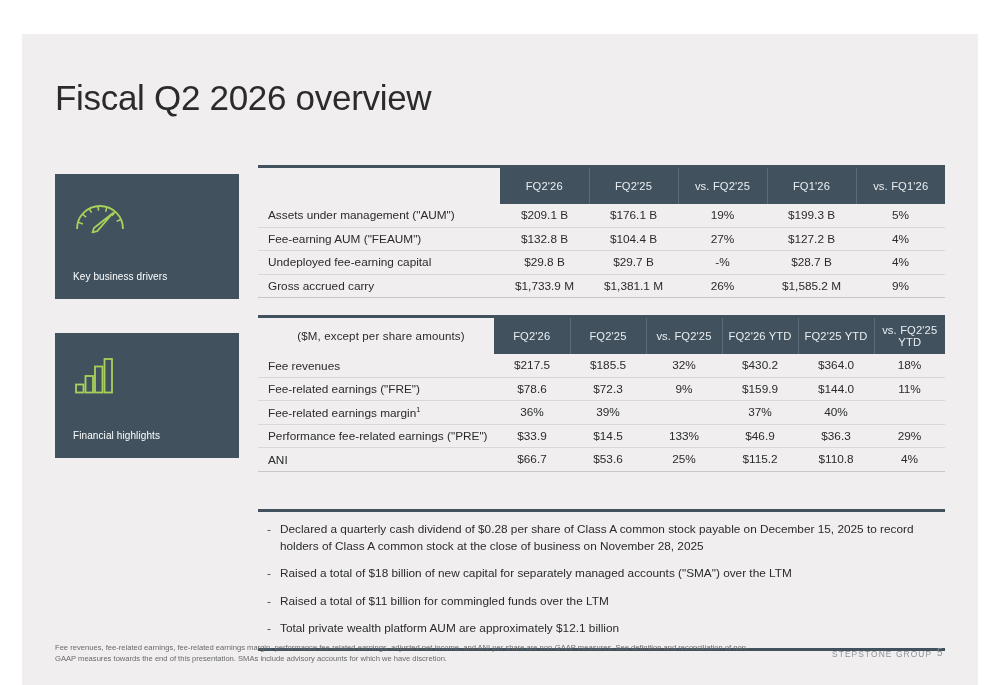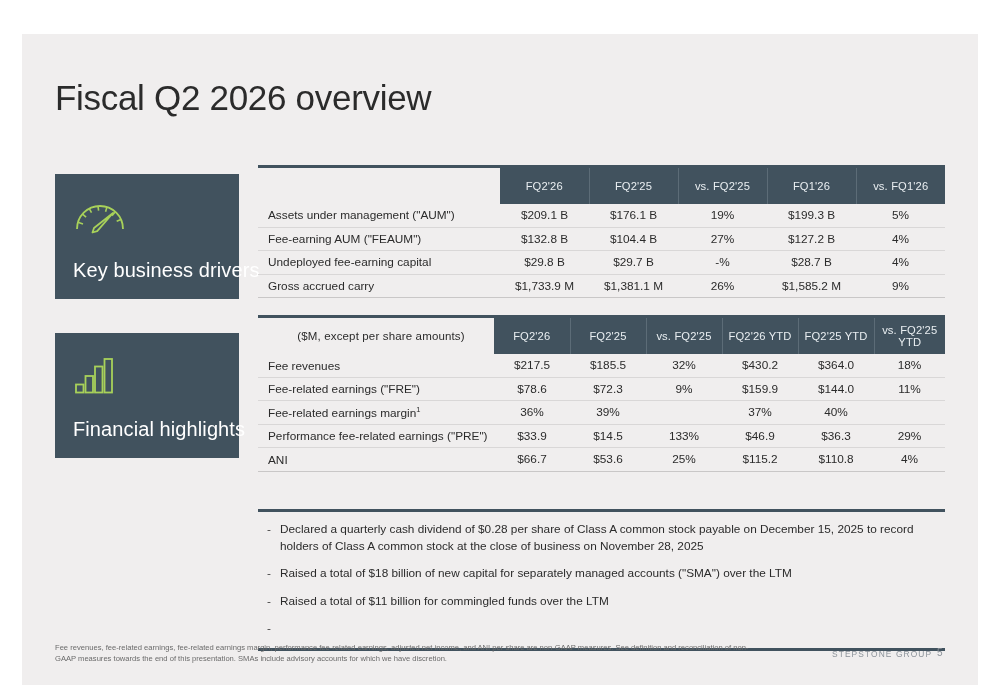--- a/index.html
+++ b/index.html
@@ -51,21 +51,21 @@
     position: absolute;
     left: 17px;
     top: 17px;
     width: 56px;
     height: 48px;
   }
   .card-label {
     position: absolute;
     left: 18px;
     bottom: 17px;
-    font-size: 20px;
+    font-size: 10px;
     font-weight: 400;
     color: #ffffff;
     letter-spacing: 0.1px;
     white-space: nowrap;
   }
 
   
   #content {
     position: absolute;
     left: 236px;
@@ -379,20 +379,21 @@
         <div class="bullet">
           <div class="bullet-dash">-</div>
           <div class="bullet-text">Raised a total of $18 billion of new capital for separately managed accounts ("SMA") over the LTM</div>
         </div>
         <div class="bullet">
           <div class="bullet-dash">-</div>
           <div class="bullet-text">Raised a total of $11 billion for commingled funds over the LTM</div>
         </div>
         <div class="bullet">
           <div class="bullet-dash">-</div>
+          <div class="bullet-text">Total private wealth platform AUM are approximately $12.1 billion</div>
         </div>
       </div>
       <div class="bul-rule-bot"></div>
     </div>
 
   </div>
 
   <div id="footnote">Fee revenues, fee-related earnings, fee-related earnings margin, performance fee-related earnings, adjusted net income, and ANI per share are non-GAAP measures. See definition and reconciliation of non-GAAP measures towards the end of this presentation. SMAs include advisory accounts for which we have discretion.</div>
   <div id="footer-brand">STEPSTONE GROUP</div>
   <div id="footer-page">5</div>

